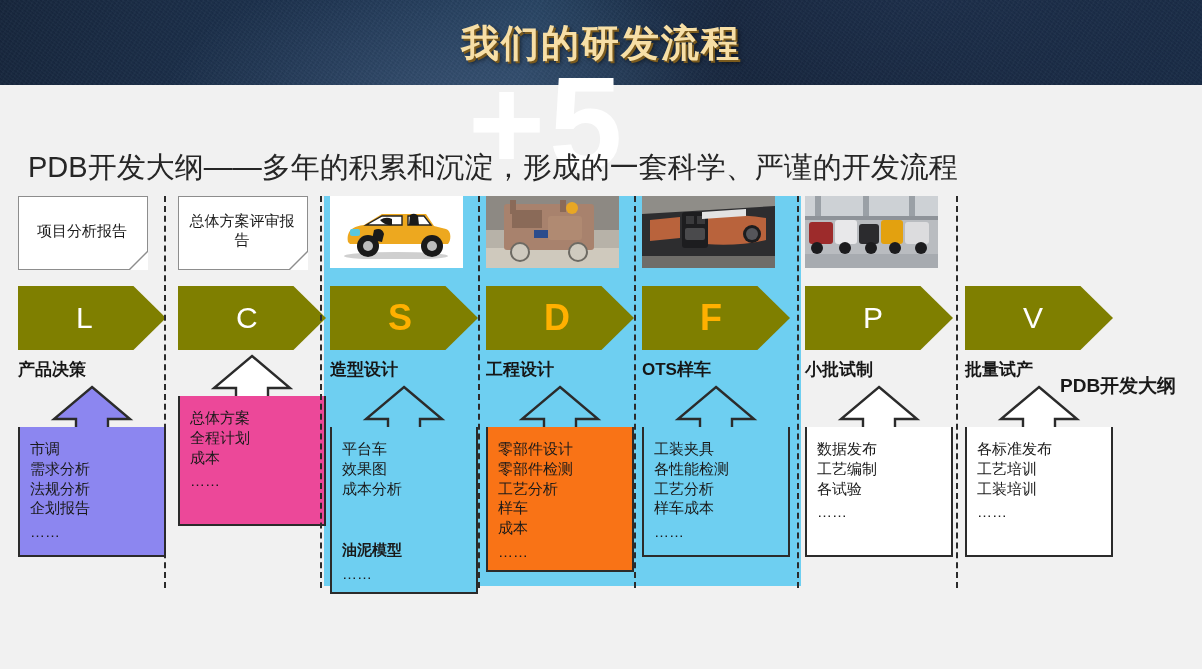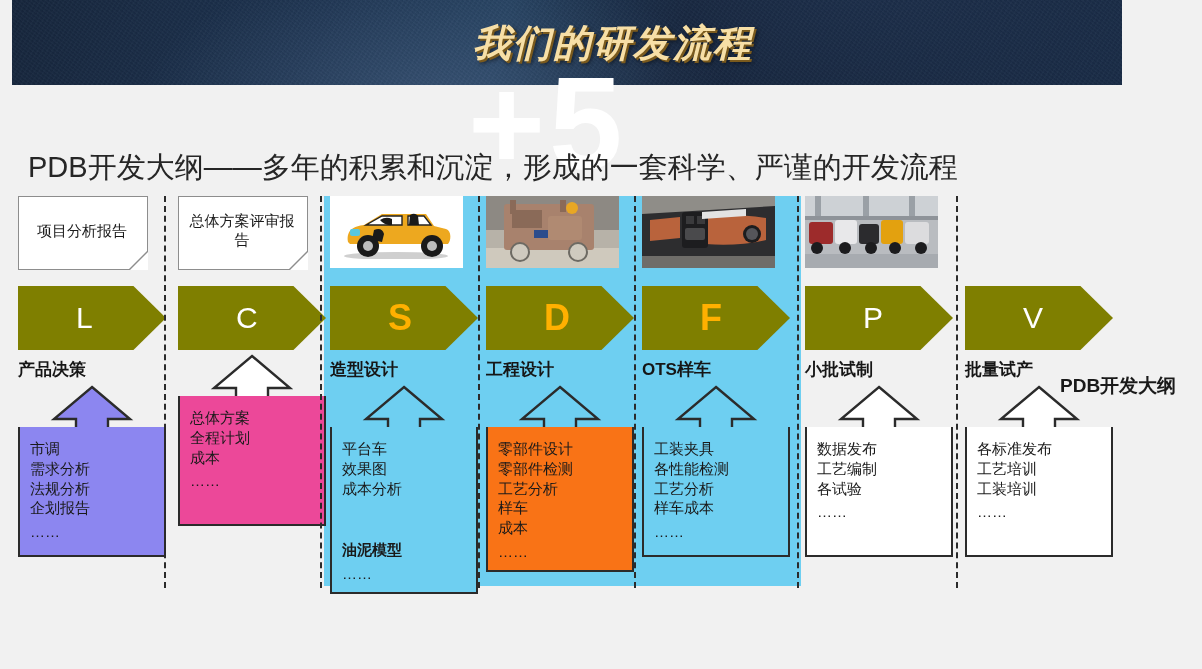--- a/index.html
+++ b/index.html
@@ -10,28 +10,27 @@
     overflow: hidden;
   }
   #slide {
     position: relative;
     width: 1202px; height: 669px;
     background: #f1f1f1;
   }
 
   
   #header {
-    position: absolute; left: 12px; top: 0;
-    width: 1110px; height: 85px;
+    position: absolute; left: 0; top: 0;
+    width: 1202px; height: 85px;
     background:
       radial-gradient(ellipse 420px 200px at 38% 120%, rgba(70,95,130,0.55) 0%, rgba(70,95,130,0) 70%),
       radial-gradient(ellipse 500px 260px at 78% -30%, rgba(30,48,76,0.9) 0%, rgba(30,48,76,0) 72%),
       linear-gradient(104deg, #16263c 0%, #1d3350 28%, #24405f 44%, #142339 60%, #182b45 100%);
     overflow: hidden;
-    font-style: italic;
   }
   #header::after {
     content:"";
     position:absolute; inset:0;
     background-image:
       repeating-linear-gradient(37deg, rgba(255,255,255,0.020) 0px, rgba(255,255,255,0.020) 1px, rgba(0,0,0,0.020) 2px, rgba(0,0,0,0.020) 3px),
       repeating-linear-gradient(122deg, rgba(255,255,255,0.015) 0px, rgba(255,255,255,0.015) 1px, rgba(0,0,0,0.018) 2px, rgba(0,0,0,0.018) 4px);
     pointer-events:none;
   }
   #header-title {

